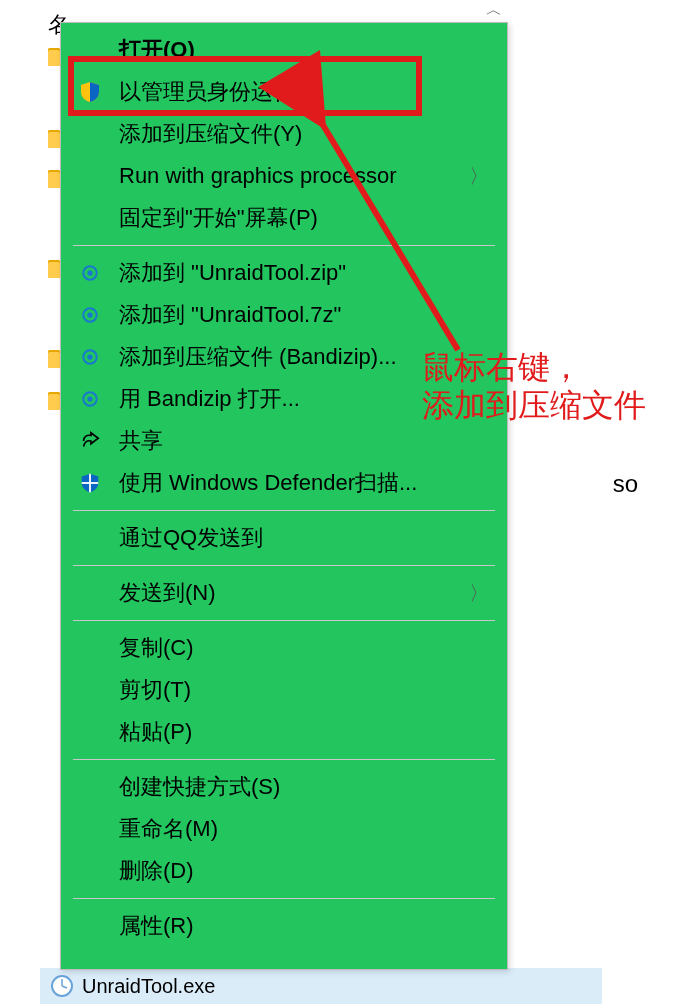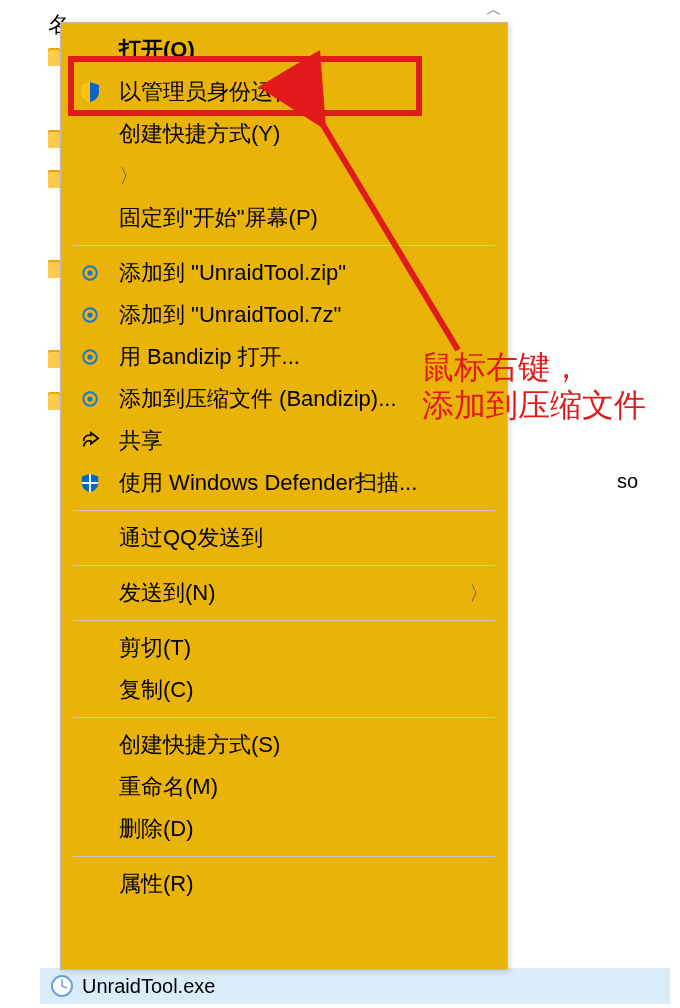--- a/index.html
+++ b/index.html
@@ -26,47 +26,47 @@
       background: #ffcc4d;
       border-radius: 2px 2px 0 0;
       box-shadow: 0 2px 0 #e6a700 inset;
     }
 
     .selected-row {
       position: absolute;
       left: 40px;
       top: 968px;
       height: 36px;
-      width: 630px;
+      width: 562px;
       background: rgba(153,201,239,0.35);
       display:flex;
       align-items:center;
       gap:8px;
       padding-left:10px;
     }
     .selected-row .exe-icon {
       width:24px;height:24px;display:inline-block;
     }
     .selected-row .exe-name { font-size:20px; }
 
     .bg-text-iso {
       position: absolute;
       right: 42px;
       top: 470px;
-      font-size: 20px;
+      font-size: 24px;
       color:#000;
     }
 
     .context-menu {
       position: absolute;
       left: 60px;
       top: 22px;
       width: 448px;
       height: 948px;
-      background: #eab308;
+      background: #22c55e;
       border: 1px solid #bcbcbc;
       box-shadow: 2px 2px 6px rgba(0,0,0,0.15);
       padding-top: 6px;
     }
     .menu-item {
       display: flex;
       align-items: center;
       height: 42px;
       padding-left: 58px;
       padding-right: 18px;
@@ -167,23 +167,24 @@
     <span class="menu-icon-slot">
       <svg viewBox="0 0 24 24" width="24" height="24">
         <path d="M12 2 L21 5 V12 C21 17 17 21 12 22 C7 21 3 17 3 12 V5 Z" fill="#ffc20e"></path>
         <path d="M12 2 L21 5 V12 H12 Z" fill="#0a66c2"></path>
         <path d="M12 22 C17 21 21 17 21 12 H12 Z" fill="#0a66c2"></path>
       </svg>
     </span>
     <span class="label">以管理员身份运行(A)</span>
   </div>
   <div class="menu-item">
-    <span class="label">创建快捷方式(Y)</span>
-  </div>
-  <div class="menu-item">
+    <span class="label">添加到压缩文件(Y)</span>
+  </div>
+  <div class="menu-item">
+    <span class="label">Run with graphics processor</span>
     <span class="arrow">〉</span>
   </div>
   <div class="menu-item">
     <span class="label">固定到"开始"屏幕(P)</span>
   </div>
 
   <div class="menu-sep"></div>
 
   <div class="menu-item">
     <span class="menu-icon-slot">
@@ -203,30 +204,30 @@
     </span>
     <span class="label">添加到 "UnraidTool.7z"</span>
   </div>
   <div class="menu-item">
     <span class="menu-icon-slot">
       <svg viewBox="0 0 24 24" width="18" height="18">
           <circle cx="12" cy="12" r="9" fill="none" stroke="#1976d2" stroke-width="2.5"></circle>
           <circle cx="12" cy="12" r="3.5" fill="#1976d2"></circle>
         </svg>
     </span>
-    <span class="label">用 Bandizip 打开...</span>
+    <span class="label">添加到压缩文件 (Bandizip)...</span>
   </div>
   <div class="menu-item">
     <span class="menu-icon-slot">
       <svg viewBox="0 0 24 24" width="18" height="18">
           <circle cx="12" cy="12" r="9" fill="none" stroke="#1976d2" stroke-width="2.5"></circle>
           <circle cx="12" cy="12" r="3.5" fill="#1976d2"></circle>
         </svg>
     </span>
-    <span class="label">添加到压缩文件 (Bandizip)...</span>
+    <span class="label">用 Bandizip 打开...</span>
   </div>
   <div class="menu-item">
     <span class="menu-icon-slot">
       <svg viewBox="0 0 24 24" width="22" height="22" fill="none" stroke="#000" stroke-width="1.8">
         <path d="M5 12 C5 7 9 5 13 6 L13 3 L21 9 L13 15 L13 12 C9 11 6 13 5 18"></path>
       </svg>
     </span>
     <span class="label">共享</span>
   </div>
   <div class="menu-item">
@@ -249,24 +250,27 @@
   <div class="menu-sep"></div>
 
   <div class="menu-item">
     <span class="label">发送到(N)</span>
     <span class="arrow">〉</span>
   </div>
 
   <div class="menu-sep"></div>
 
   <div class="menu-item">
+    <span class="label">复制(C)</span>
+  </div>
+  <div class="menu-item">
     <span class="label">剪切(T)</span>
   </div>
   <div class="menu-item">
-    <span class="label">复制(C)</span>
+    <span class="label">粘贴(P)</span>
   </div>
 
   <div class="menu-sep"></div>
 
   <div class="menu-item">
     <span class="label">创建快捷方式(S)</span>
   </div>
   <div class="menu-item">
     <span class="label">重命名(M)</span>
   </div>

